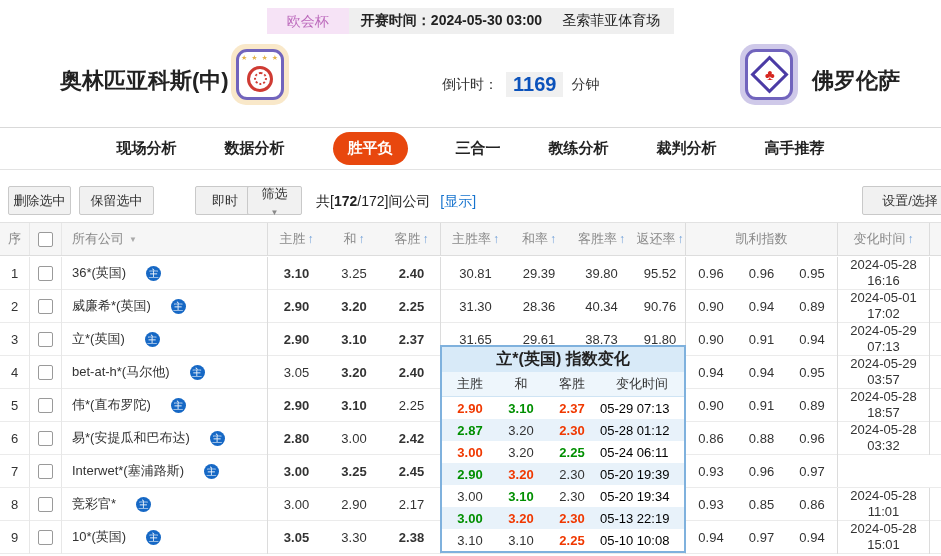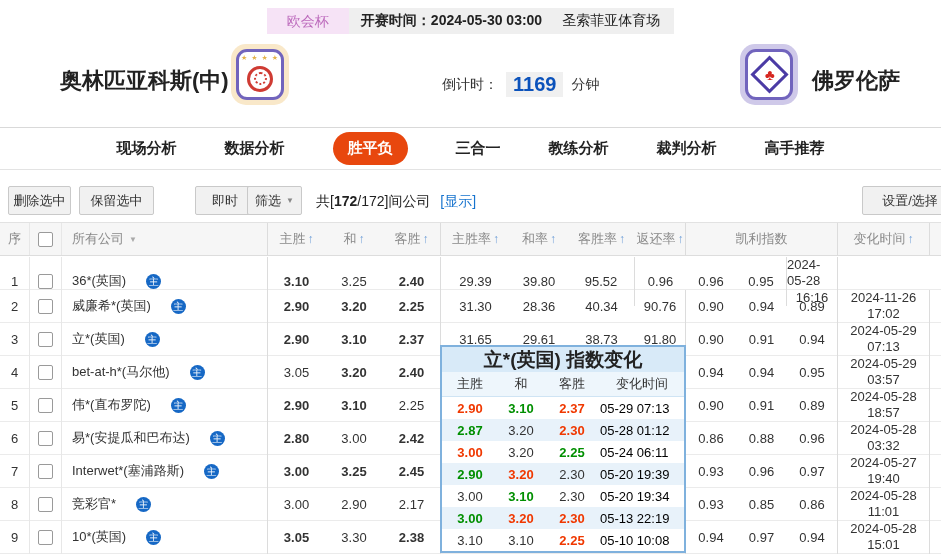--- a/index.html
+++ b/index.html
@@ -34,21 +34,21 @@
   .nav-divider-top { position:absolute; top:127px; left:0; width:941px; height:1px; background:#d9d9d9; }
   .nav { position:absolute; top:128px; left:0; width:941px; height:42px; display:flex; align-items:center; justify-content:center; gap:48px; border-bottom:1px solid #e3e3e3; background:#fff; }
   .nav-tab { font-size:15px; font-weight:bold; color:#222; cursor:pointer; }
   .nav-tab.active { background:#e8470e; color:#fff; padding:7px 15px; border-radius:17px; }
 
   
   .btn { position:absolute; top:186px; height:29px; background:#f1f1f1; border:1px solid #c9c9c9; border-radius:2px; font-size:13px; color:#333; display:flex; align-items:center; justify-content:center; cursor:pointer; }
   .btn-del { left:8px; width:63px; }
   .btn-keep { left:79px; width:75px; }
   .btn-mode { left:150px; width:95px; justify-content:space-between; padding:0 10px 0 16px;margin-left:45px; }
-  .btn-filter { left:247px; width:55px; gap:5px; }
+  .btn-filter { left:247px; width:55px; gap:5px;flex-direction:column; }
   .btn-settings { left:862px; width:96px; }
   .caret { font-size:8px; color:#888; }
   .company-count { position:absolute; top:193px; left:316px; font-size:14px; color:#222; }
   .company-count b { font-weight:bold; }
   .show-link { color:#1673ce; margin-left:6px; cursor:pointer; }
 
   
   .grid-row { display:grid; grid-template-columns:30px 32px 206px 57px 58px 58px 69px 58px 67px 51px 50px 51px 51px 92px 11px; }
   .thead { position:absolute; top:222px; left:0; width:941px; height:34px; background:#f6f6f6; border-top:1px solid #e2e2e2; border-bottom:1px solid #ddd; color:#8a8a8a; font-size:13px; }
   .thead > div { display:flex; align-items:center; justify-content:center; gap:2px; }
@@ -66,21 +66,21 @@
   .td-odds { font-size:13.5px; }
   .td-time { flex-direction:column; font-size:12px; line-height:1.25; }
   .cb { width:15px; height:15px; border:1px solid #9a9a9a; border-radius:2px; background:#fff; display:inline-block; cursor:pointer; }
   .micon { width:15px; height:15px; min-width:15px; background:#1668c5; color:#fff; border-radius:50%; font-size:10px; line-height:15px; text-align:center; }
   .c-g { color:#008f00; font-weight:bold; }
   .c-r { color:#f03800; font-weight:bold;text-align:right; }
   .c-k { color:#333; font-weight:normal; }
 
   
   .popup { position:absolute; left:440px; top:345px; width:246px; border:2px solid #7fb1dd; background:#fff; z-index:10; }
-  .popup-title { height:25px; background:#d8eaf8; display:flex; align-items:center; justify-content:center; font-size:19px; font-weight:bold; color:#222; }
+  .popup-title { height:25px; background:#d8eaf8; display:flex; align-items:center; justify-content:center; font-size:16px; font-weight:bold; color:#222; }
   .popup-grid { display:grid; grid-template-columns:56px 46px 56px 84px; }
   .popup-head { height:25px; background:#eef6fc; border-bottom:1px solid #cfe4f4; font-size:13px; color:#333; }
   .popup-head > div, .popup-row > div { display:flex; align-items:center; justify-content:center; }
   .popup-row { height:22px; font-size:13px; }
   .popup-row:nth-child(even) { background:#e8f2fa; }
   .popup-row > .p-time { justify-content:flex-start; font-size:13px; color:#000000; }
   .popup-head > .p-time { justify-content:center; }
 </style>
 </head>
 <body>
@@ -202,20 +202,21 @@
       <div class="bRl">
           <span class="cb"></span>
         </div>
       <div class="td-company bR">
         <span>36*(英国)</span>
         <span class="micon">主</span>
       </div>
       <div class="td-odds v-home c-g">3.10</div>
       <div class="td-odds v-draw c-k">3.25</div>
       <div class="td-odds v-away bR c-r">2.40</div>
+      <div>30.81</div>
       <div>29.39</div>
       <div>39.80</div>
       <div class="bR">95.52</div>
       <div>0.96</div>
       <div>0.96</div>
       <div class="bR">0.95</div>
       <div class="td-time bR">
         <span>2024-05-28</span>
         <span>16:16</span>
       </div>
@@ -235,21 +236,21 @@
       <div class="td-odds v-draw c-g">3.20</div>
       <div class="td-odds v-away bR c-r">2.25</div>
       <div>31.30</div>
       <div>28.36</div>
       <div>40.34</div>
       <div class="bR">90.76</div>
       <div>0.90</div>
       <div>0.94</div>
       <div class="bR">0.89</div>
       <div class="td-time bR">
-        <span>2024-11-26</span>
+        <span>2024-05-01</span>
         <span>17:02</span>
       </div>
       <div></div>
     </div>
 
     <div class="tr grid-row">
       <div class="bRl">3</div>
       <div class="bRl">
           <span class="cb"></span>
         </div>
@@ -364,24 +365,20 @@
       <div class="td-odds v-home c-g">3.00</div>
       <div class="td-odds v-draw c-g">3.25</div>
       <div class="td-odds v-away bR c-r">2.45</div>
       <div></div>
       <div></div>
       <div></div>
       <div class="bR"></div>
       <div>0.93</div>
       <div>0.96</div>
       <div class="bR">0.97</div>
-      <div class="td-time bR">
-        <span>2024-05-27</span>
-        <span>19:40</span>
-      </div>
       <div></div>
     </div>
 
     <div class="tr grid-row">
       <div class="bRl">8</div>
       <div class="bRl">
           <span class="cb"></span>
         </div>
       <div class="td-company bR">
         <span>竞彩官*</span>

